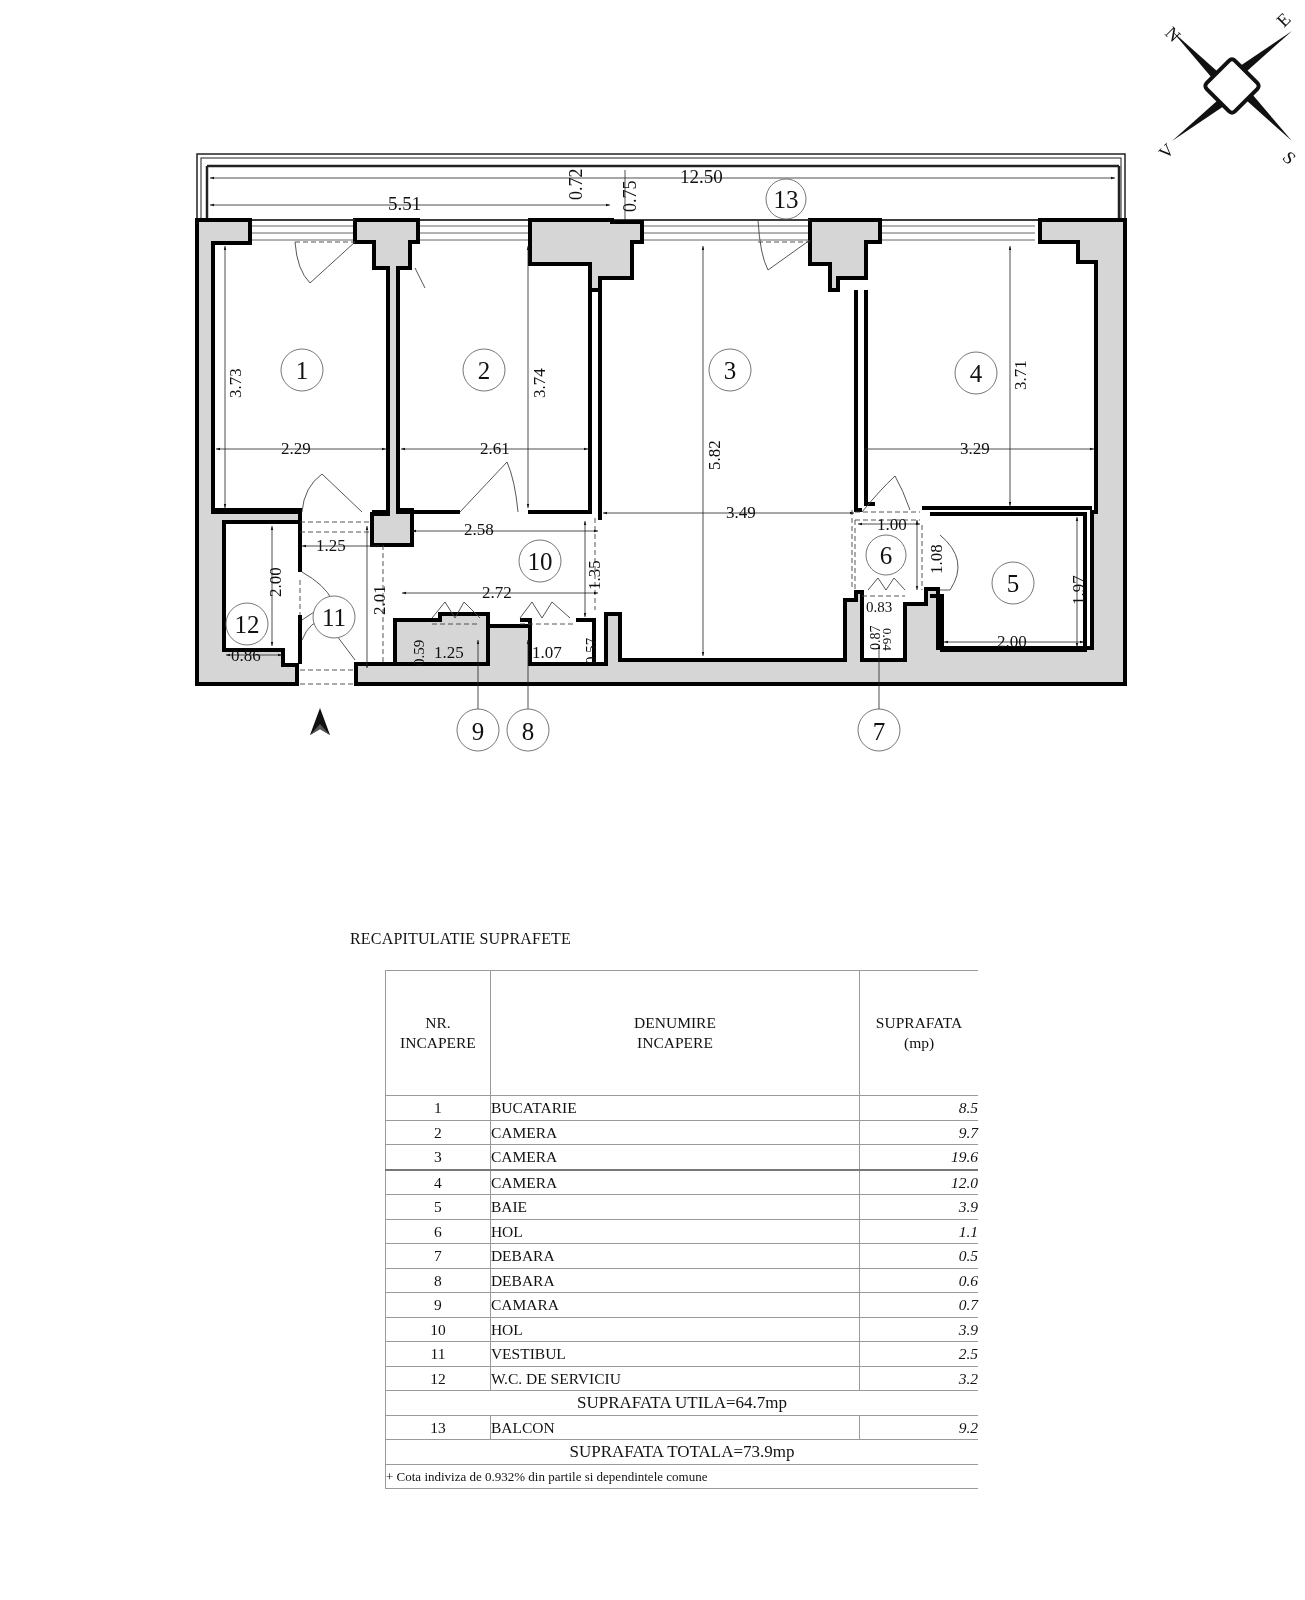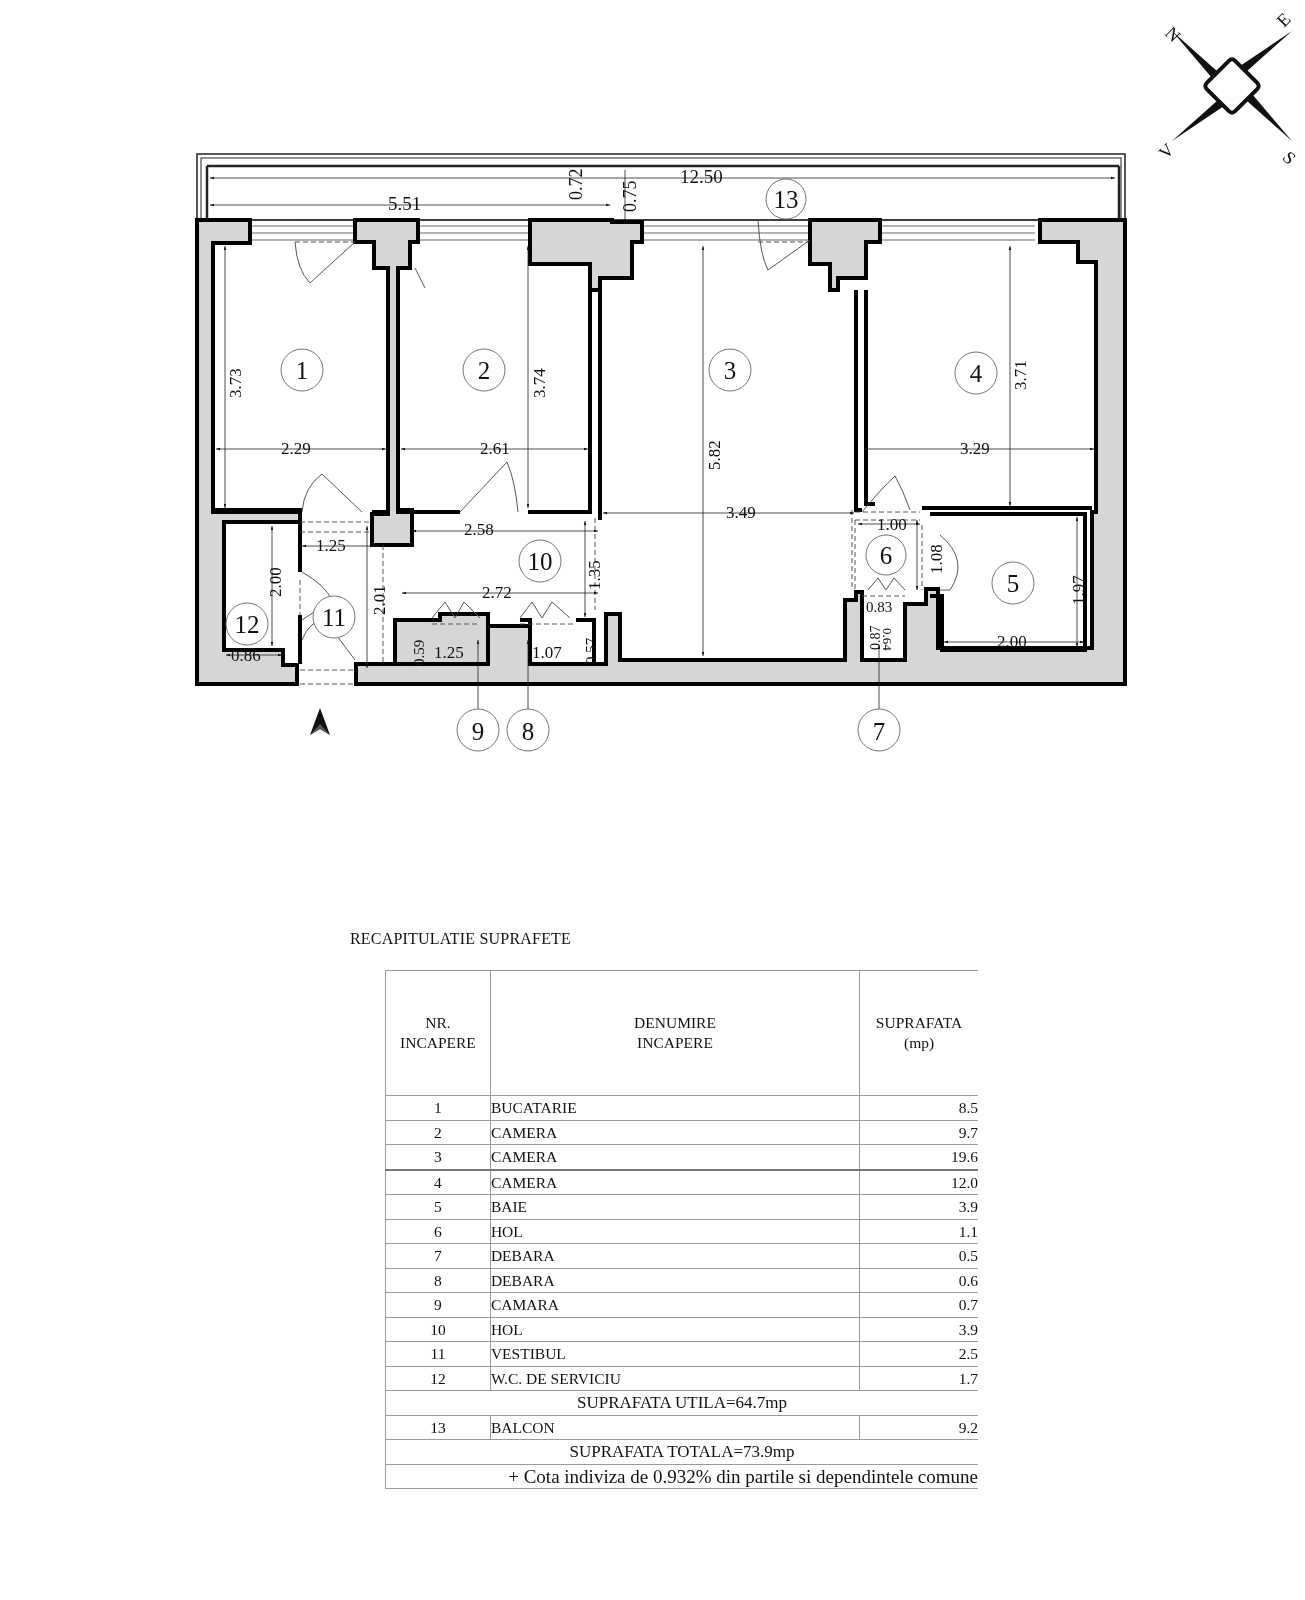--- a/index.html
+++ b/index.html
@@ -8,23 +8,23 @@
   .lbl{font-family:"Liberation Serif",serif;fill:#111;}
   .title{position:absolute;left:350px;top:930px;width:580px;text-align:left;font-size:16px;letter-spacing:0.2px;}
   table.recap{position:absolute;left:357px;top:970px;width:593px;border-collapse:collapse;font-size:15.5px;margin-left:28px;}
   table.recap td,table.recap th{border:1px solid #9a9a9a;padding:0;height:23.5px;line-height:23px;font-weight:normal;}
   table.recap tr.head th{height:124px;vertical-align:middle;font-size:15.5px;line-height:20px;}
   table.recap th.c-nr{width:104px;font-size:14.5px;}
   table.recap th.c-den{width:369px;font-size:19px;line-height:24px;}
   table.recap th.c-sup{width:118px;font-size:14.5px;border-right:none;}
   td.nr{text-align:center;}
   td.name{text-align:left;padding-left:12px;}
-  td.area{text-align:right;padding-right:14px;border-right:none !important;}
+  td.area{text-align:right;padding-right:14px;border-right:none !important;font-style:italic;}
   tr.sum td{text-align:center;font-size:17px;border-right:none !important;}
-  tr.note td{text-align:right;font-size:19px;border-right:none !important;font-family:Liberation Serif, serif;}
+  tr.note td{text-align:left;font-size:13px;border-right:none !important;font-family:Liberation Serif, serif;}
   tr.thick td{border-top:2px solid #777;}
 </style>
 </head>
 <body>
 
 <svg id="plan" width="1305" height="800" viewBox="0 0 1305 800" xmlns="http://www.w3.org/2000/svg">
   <defs>
     <marker id="ar" viewBox="0 0 10 10" refX="10" refY="5" markerWidth="7" markerHeight="5" orient="auto-start-reverse">
       <path d="M0,2 L10,5 L0,8 z" fill="#111"></path>
     </marker>
@@ -328,21 +328,21 @@
         <td class="area">3.9</td>
       </tr>
   <tr>
         <td class="nr">11</td>
         <td class="name">VESTIBUL</td>
         <td class="area">2.5</td>
       </tr>
   <tr>
         <td class="nr">12</td>
         <td class="name">W.C. DE SERVICIU</td>
-        <td class="area">1.7</td>
+        <td class="area">3.2</td>
       </tr>
   <tr class="sum">
         <td colspan="3">SUPRAFATA UTILA=64.7mp</td>
       </tr>
   <tr>
         <td class="nr">13</td>
         <td class="name">BALCON</td>
         <td class="area">9.2</td>
       </tr>
   <tr class="sum">

